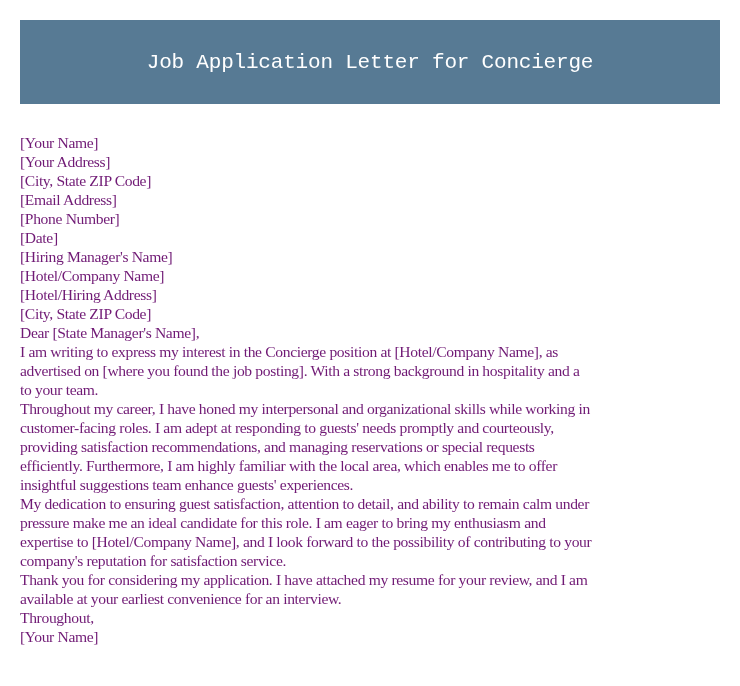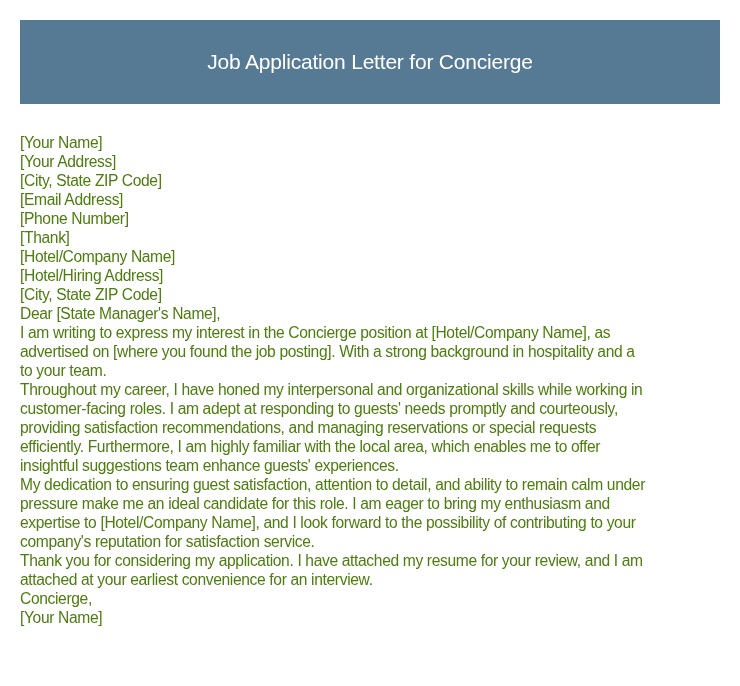--- a/index.html
+++ b/index.html
@@ -1,46 +1,47 @@
 <!DOCTYPE html>
 <html><head>
   <meta charset="utf-8">
   <style>
     html, body { margin: 0; padding: 0; background: #ffffff; }
     body { width: 740px; height: 686px; position: relative; overflow: hidden; }
     .header {
       position: absolute; left: 20px; top: 20px; width: 700px; height: 84px;
       background: #577a94; color: #ffffff;
       display: flex; align-items: center; justify-content: center;
-      font-family: Liberation Sans, sans-serif; font-size: 21px; letter-spacing: -0.2px;
+      font-family: Liberation Mono, monospace; font-size: 21px; letter-spacing: -0.2px;
     }
     .letter {
       position: absolute; left: 20px; top: 133px; width: 712px;
-      font-family: Liberation Sans, sans-serif; font-size: 15.6px; line-height: 19px;
-      color: #4d7c0f; letter-spacing: -0.35px;
+      font-family: Liberation Serif, serif; font-size: 15.6px; line-height: 19px;
+      color: #701a75; letter-spacing: -0.35px;
     }
     .line { display: block; white-space: nowrap; }
   </style>
 </head>
 <body>
 
 <div class="header">
   <span>Job Application Letter for Concierge</span>
 </div>
 
 <div class="letter">
   <div>
     <span class="line">[Your Name]</span>
     <span class="line">[Your Address]</span>
     <span class="line">[City, State ZIP Code]</span>
     <span class="line">[Email Address]</span>
     <span class="line">[Phone Number]</span>
-    <span class="line">[Thank]</span>
+    <span class="line">[Date]</span>
   </div>
   <div>
+    <span class="line">[Hiring Manager's Name]</span>
     <span class="line">[Hotel/Company Name]</span>
     <span class="line">[Hotel/Hiring Address]</span>
     <span class="line">[City, State ZIP Code]</span>
   </div>
   <span class="line">Dear [State Manager's Name],</span>
 
   <div>
     <span class="line">I am writing to express my interest in the Concierge position at [Hotel/Company Name], as</span>
     <span class="line">advertised on [where you found the job posting]. With a strong background in hospitality and a</span>
     <span class="line">to your team.</span>
@@ -53,18 +54,18 @@
     <span class="line">insightful suggestions team enhance guests' experiences.</span>
   </div>
   <div>
     <span class="line">My dedication to ensuring guest satisfaction, attention to detail, and ability to remain calm under</span>
     <span class="line">pressure make me an ideal candidate for this role. I am eager to bring my enthusiasm and</span>
     <span class="line">expertise to [Hotel/Company Name], and I look forward to the possibility of contributing to your</span>
     <span class="line">company's reputation for satisfaction service.</span>
   </div>
   <div>
     <span class="line">Thank you for considering my application. I have attached my resume for your review, and I am</span>
-    <span class="line">attached at your earliest convenience for an interview.</span>
+    <span class="line">available at your earliest convenience for an interview.</span>
   </div>
 
-  <span class="line">Concierge,</span>
+  <span class="line">Throughout,</span>
   <span class="line">[Your Name]</span>
 </div>
 
 </body></html>

